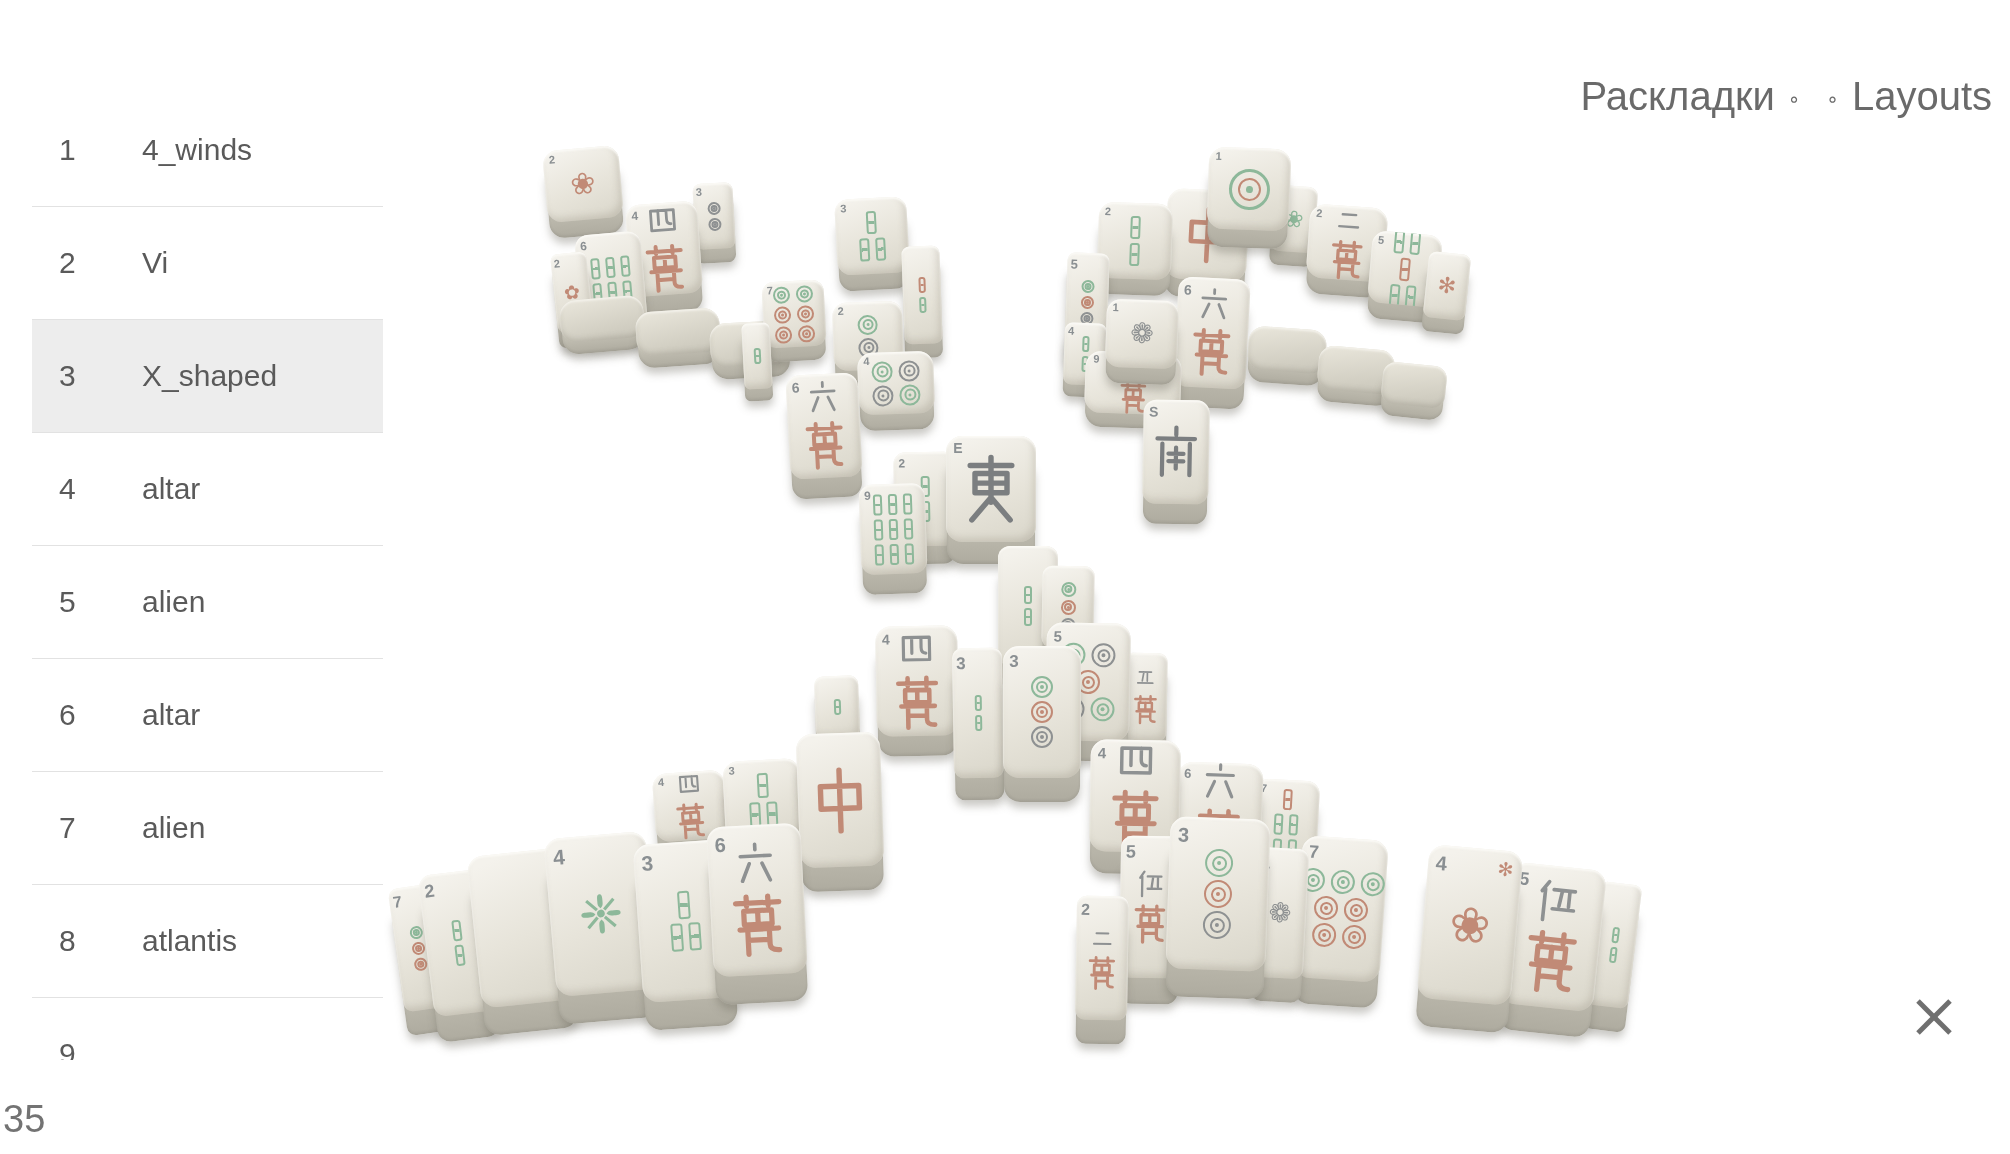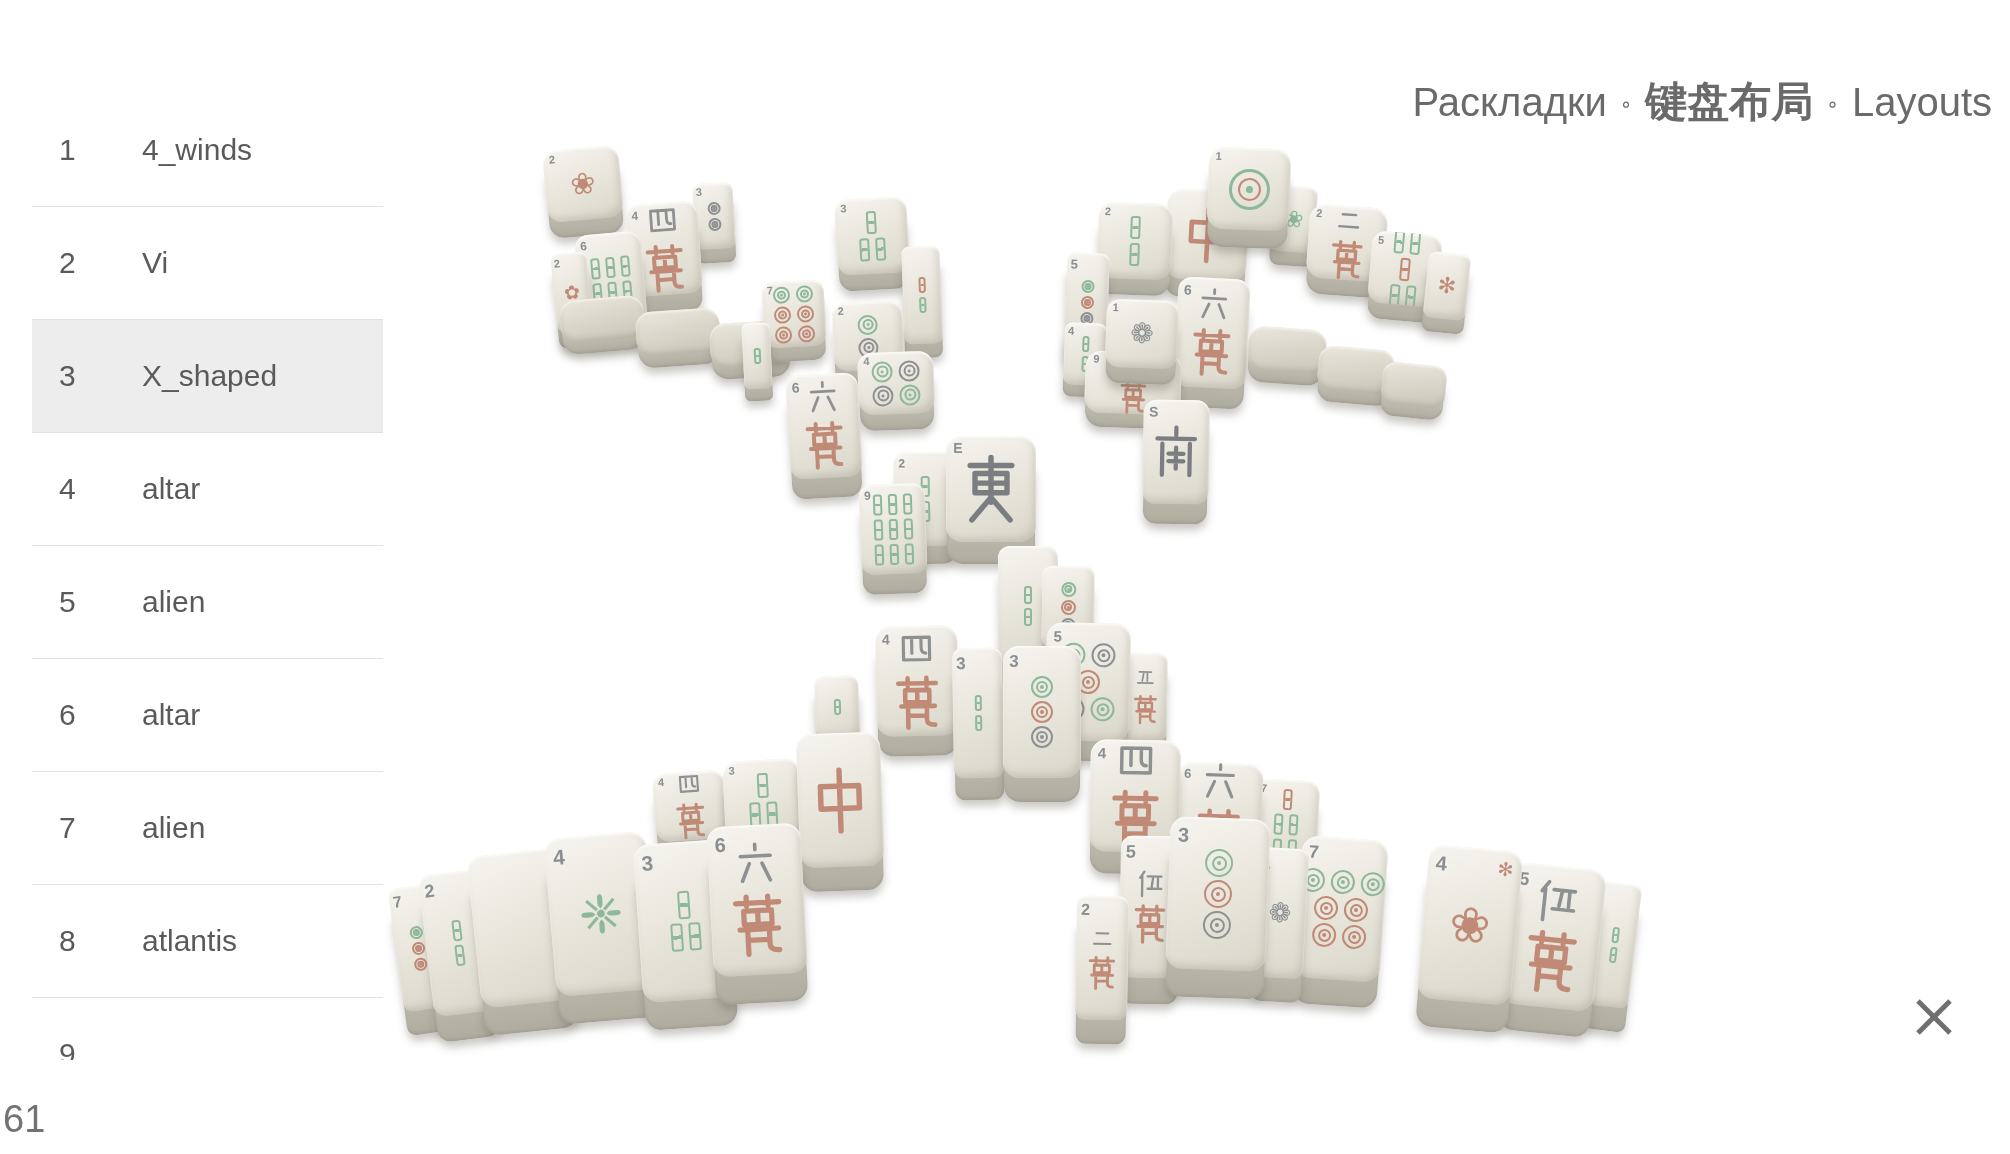--- a/index.html
+++ b/index.html
@@ -1036,26 +1036,25 @@
       </div>
       <div class="srow">
         <span class="snum">9</span>
         <span class="sname"></span>
       </div>
     </nav>
 
   <h1 class="title">
       <span>Раскладки</span>
       <span class="sep">∘</span>
-      <span class="zh" lang="zh">键盘布局</span>
       <span class="sep">∘</span>
       <span>Layouts</span>
     </h1>
 
-  <div class="counter">61</div>
+  <div class="counter">35</div>
 
   <button class="close" aria-label="Close">
     <svg width="62" height="62" viewBox="0 0 62 62">
       <line x1="15" y1="15" x2="47" y2="47" stroke="#6f6f6f" stroke-width="5"></line>
       <line x1="47" y1="15" x2="15" y2="47" stroke="#6f6f6f" stroke-width="5"></line>
     </svg>
   </button>
 
 </div>
 

